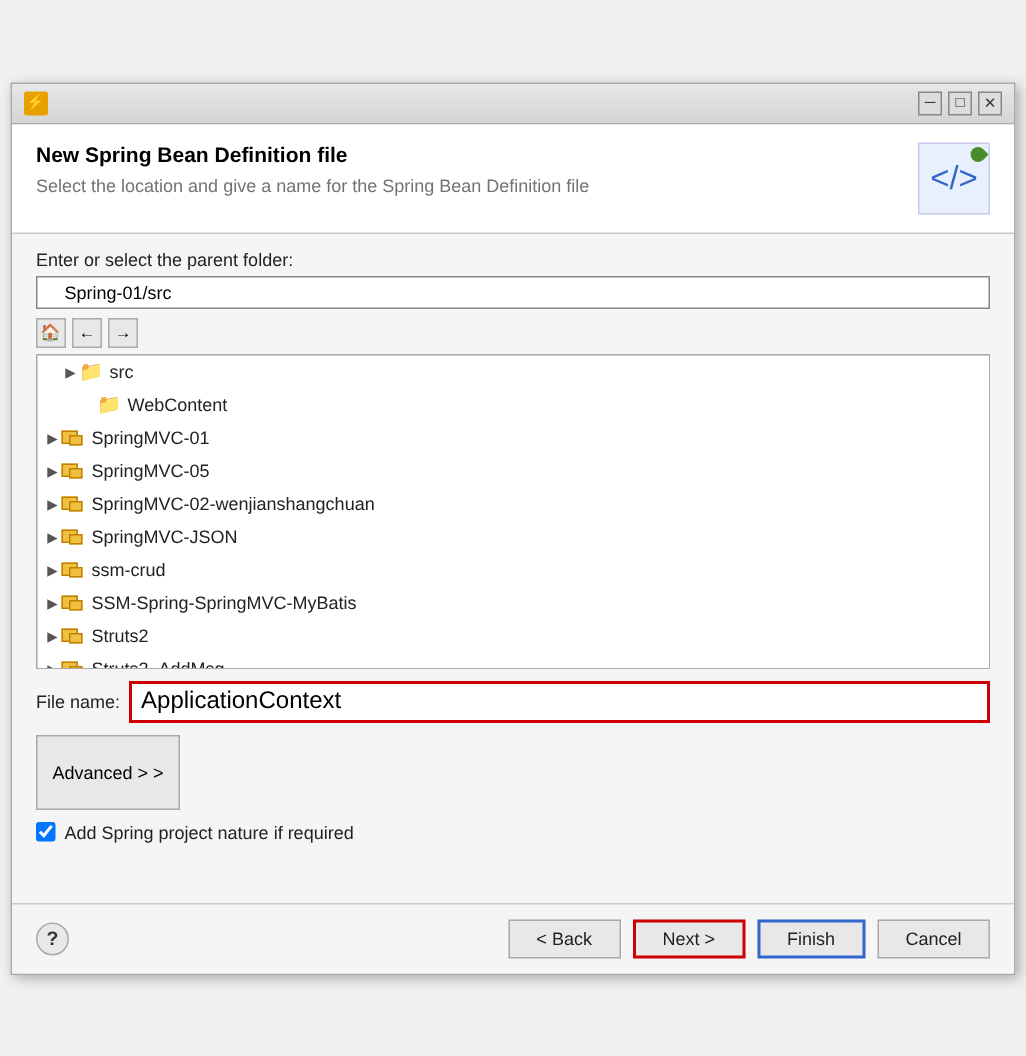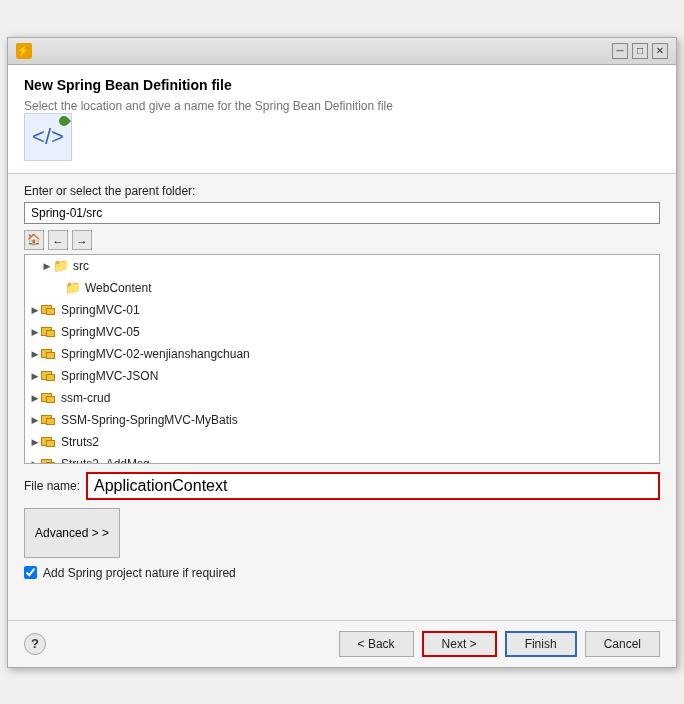--- a/index.html
+++ b/index.html
@@ -63,21 +63,20 @@
       justify-content: center;
       color: #333;
     }
     .header-section {
       background: white;
       border-bottom: 1px solid #ccc;
       padding: 12px 16px 12px 16px;
       display: flex;
       align-items: flex-start;
       justify-content: space-between;
-      flex-direction: column;
     }
     .header-text h2 {
       font-size: 14px;
       font-weight: bold;
       color: #000;
       margin-bottom: 6px;
     }
     .header-text p {
       font-size: 12px;
       color: #737373;
@@ -112,21 +111,21 @@
     }
     .label {
       font-size: 12px;
       color: #222;
       margin-bottom: 4px;
       display: block;
     }
     .folder-input {
       width: 100%;
       border: 1px solid #888;
-      padding: 3px 6px;
+      padding: 3px 18px;
       font-size: 12px;
       background: white;
       margin-bottom: 6px;
     }
     .nav-bar {
       display: flex;
       align-items: center;
       gap: 4px;
       margin-bottom: 4px;
     }

